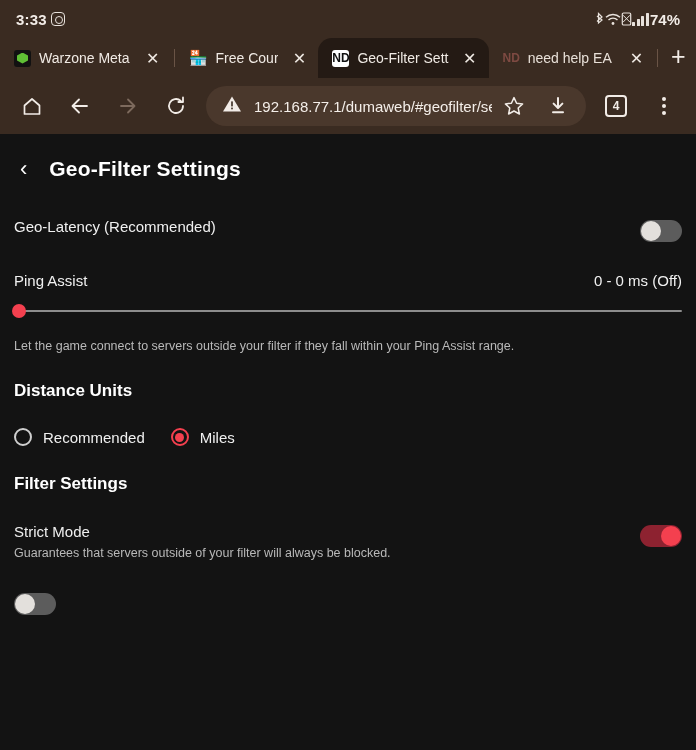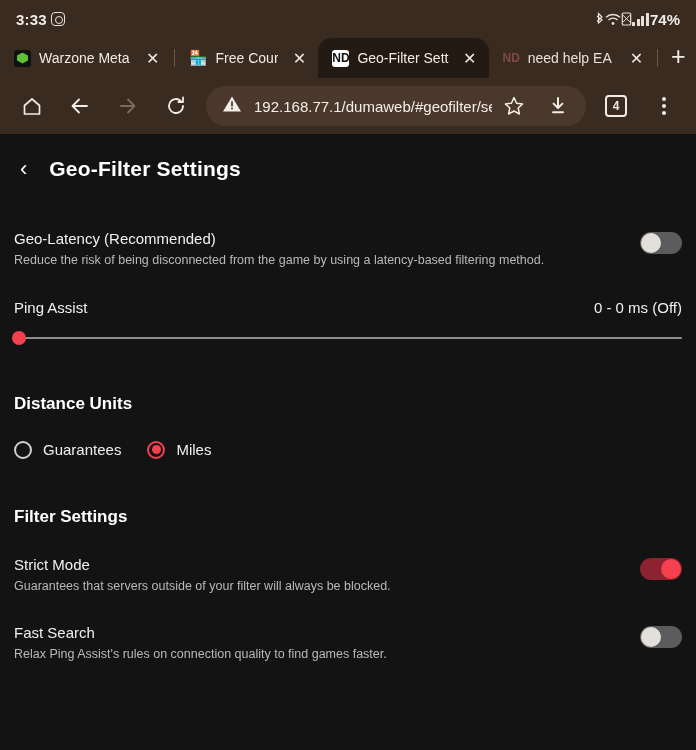--- a/index.html
+++ b/index.html
@@ -113,21 +113,21 @@
   .page { background: #131313; height: 616px; color: #fff; }
   .page-header {
     display: flex; align-items: center; gap: 16px;
     padding: 22px 0 16px 14px;
   }
   .back-chevron { color: #fff; font-size: 22px; line-height: 1; padding: 2px 6px; }
   .page-title { font-size: 21px; font-weight: bold; letter-spacing: .2px; }
 
   .row {
     display: flex; align-items: flex-start;
-    padding: 0 14px; margin-top: 32px;
+    padding: 0 14px; margin-top: 20px;
   }
   .row-text { flex: 1 1 auto; min-width: 0; }
   .row-title { font-size: 15px; color: #f0f0f0; }
   .row-desc { font-size: 12.5px; color: #b9b9b9; margin-top: 5px; line-height: 1.35; }
 
   .toggle {
     flex: 0 0 42px; width: 42px; height: 22px; border-radius: 11px;
     position: relative; margin-top: 2px;
   }
   .toggle.off { background: #5c5c5c; }
@@ -152,21 +152,21 @@
   .slider-thumb {
     position: absolute; left: 12px; top: 1px;
     width: 14px; height: 14px; border-radius: 50%; background: #f4404f;
   }
   .slider-desc {
     padding: 0 14px; margin-top: 20px;
     font-size: 12.5px; color: #b9b9b9;
   }
 
   .section-title {
-    padding: 0 14px; margin-top: 48px;
+    padding: 0 14px; margin-top: 28px;
     font-size: 17px; font-weight: bold; color: #fff;
   }
 
   .radio-group { display: flex; align-items: center; padding: 0 14px; margin-top: 27px; gap: 10px; }
   .radio-opt { display: flex; align-items: center; gap: 11px; margin-right: 16px; }
   .radio {
     width: 18px; height: 18px; border-radius: 50%;
     border: 2px solid #cfcfcf; position: relative; flex: 0 0 18px;
   }
   .radio.checked { border-color: #f4404f; }
@@ -301,63 +301,59 @@
 <div class="page">
 
   <div class="page-header">
     <span class="back-chevron">‹</span>
     <span class="page-title">Geo-Filter Settings</span>
   </div>
 
   <div class="row">
     <div class="row-text">
       <div class="row-title">Geo-Latency (Recommended)</div>
-      <div class="row-desc">Reduce the risk of being disconnected from the game by using a latency-based filtering method.</div>
     </div>
     <div class="toggle off">
       <span class="knob"></span>
     </div>
   </div>
 
   <div class="ping-head">
     <span class="ping-label">Ping Assist</span>
     <span class="ping-value">0 - 0 ms  (Off)</span>
   </div>
   <div class="slider">
     <div class="slider-track"></div>
     <div class="slider-thumb"></div>
   </div>
+  <div class="slider-desc">Let the game connect to servers outside your filter if they fall within your Ping Assist range.</div>
 
   <div class="section-title">Distance Units</div>
   <div class="radio-group">
     <label class="radio-opt">
       <span class="radio"></span>
-      <span class="radio-label">Guarantees</span>
+      <span class="radio-label">Recommended</span>
     </label>
     <label class="radio-opt">
       <span class="radio checked"></span>
       <span class="radio-label">Miles</span>
     </label>
   </div>
 
   <div class="section-title">Filter Settings</div>
 
   <div class="row" style="margin-top:29px">
     <div class="row-text">
       <div class="row-title">Strict Mode</div>
       <div class="row-desc">Guarantees that servers outside of your filter will always be blocked.</div>
     </div>
     <div class="toggle on">
       <span class="knob"></span>
     </div>
   </div>
 
   <div class="row" style="margin-top:29px">
-    <div class="row-text">
-      <div class="row-title">Fast Search</div>
-      <div class="row-desc">Relax Ping Assist's rules on connection quality to find games faster.</div>
-    </div>
     <div class="toggle off">
       <span class="knob"></span>
     </div>
   </div>
 
 </div>
 
 </body></html>

